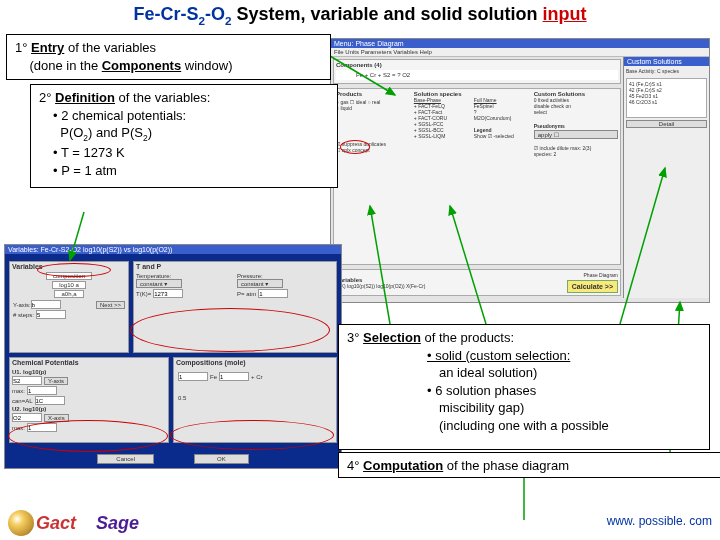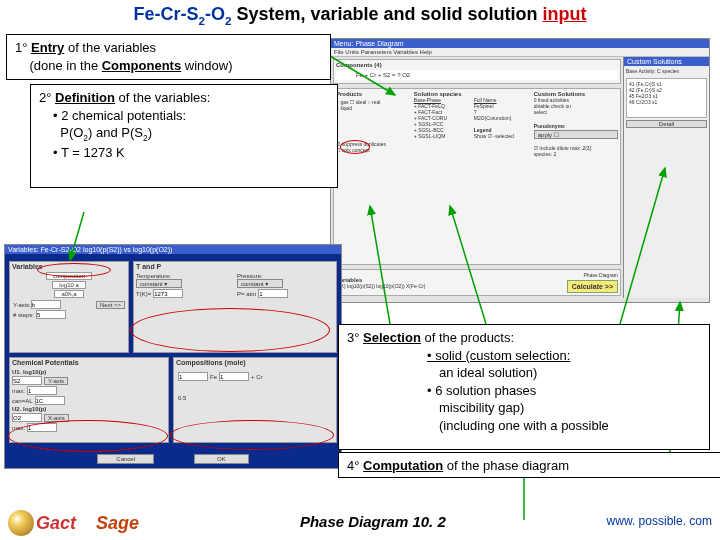--- a/index.html
+++ b/index.html
@@ -69,21 +69,21 @@
 
   .footer {
     position:absolute; bottom:4px; left:0; right:0;
     display:flex; justify-content:space-between; align-items:flex-end;
     padding:0 8px; font-size:12px;
   }
   .footer .logo { display:flex; align-items:center; gap:2px; }
   .footer .logo-ball { width:26px; height:26px; border-radius:50%; background: radial-gradient(circle at 35% 35%, #fff 0%, #f5d060 25%, #c09030 70%, #6b4b10 100%); }
   .footer .logo-text { font-weight:bold; font-style:italic; font-size:18px; }
   .footer .logo-text .f { color:#c33; }
-  .footer .logo-text .s { color:#c2410c;padding-left:20px; }
+  .footer .logo-text .s { color:#4c1d95;padding-left:20px; }
   .footer .center { font-weight:bold; font-style:italic; font-size:15px; margin-bottom:6px;}
   .footer .url { color:#0033a0; font-size:12px; margin-bottom:8px;}
 
   .red-oval {
     position:absolute; border:1.5px solid #c00; border-radius:50%;
     background:transparent; z-index:18;
   }
 
 </style>
 </head>
@@ -265,20 +265,21 @@
   <b class="u">Entry</b><span> of the variables</span><br>
   &nbsp;&nbsp;&nbsp;&nbsp;<span>(done in the </span><b class="u">Components</b><span> window)</span>
 </div>
 
 <div class="callout c2">
   <span class="step">2°</span>
   <b class="u">Definition</b><span> of the variables:</span><br>
   <div class="bullet"><span>• 2 chemical potentials:</span></div>
   <div class="bullet">&nbsp;&nbsp;<span>P(O</span><span class="sub">2</span><span>) and P(S</span><span class="sub">2</span><span>)</span></div>
   <div class="bullet"><span>• T = 1273 K</span></div>
+  <div class="bullet"><span>• P = 1 atm</span></div>
 </div>
 
 <div class="callout c3">
   <span class="step">3°</span>
   <b class="u">Selection</b><span> of the products:</span><br>
   <div class="bullet" style="padding-left:80px;text-decoration:underline;"><span>• solid (custom selection:</span></div>
   <div class="bullet" style="padding-left:92px;"><span>an ideal solution)</span></div>
   <div class="bullet" style="padding-left:80px;"><span>• 6 solution phases</span></div>
   <div class="bullet" style="padding-left:92px;"><span>miscibility gap)</span></div>
   <div class="bullet" style="padding-left:92px;"><span>(including one with a possible</span></div>
@@ -307,15 +308,14 @@
 
   <line x1="524" y1="478" x2="524" y2="520" stroke="#00a000" stroke-width="1.5"></line>
   <line x1="670" y1="452" x2="680" y2="302" stroke="#00a000" stroke-width="1.5" marker-end="url(#ah)"></line>
 </svg>
 
 <div class="footer">
   <div class="logo">
     <div class="logo-ball"></div>
     <div class="logo-text"><span class="f">Gact</span><span class="s">Sage</span></div>
   </div>
-  <div class="center">Phase Diagram  10. 2</div>
   <div class="url">www. possible. com</div>
 </div>
 
 </body></html>

